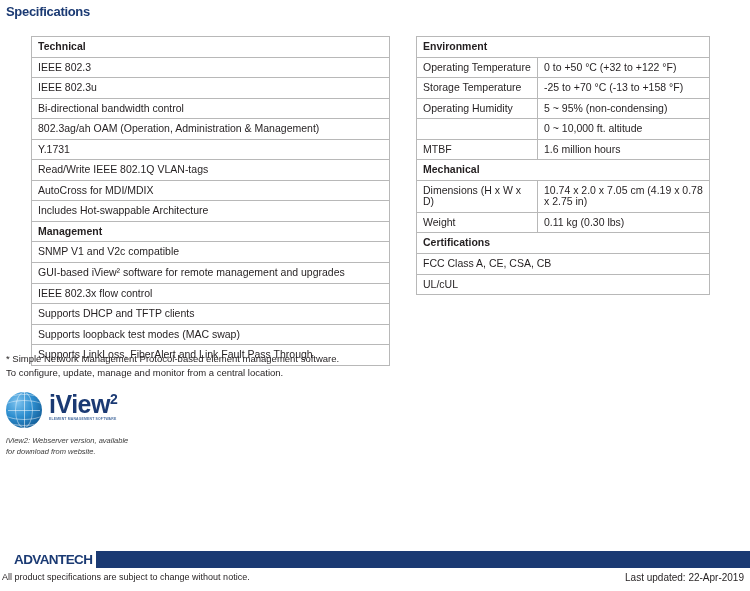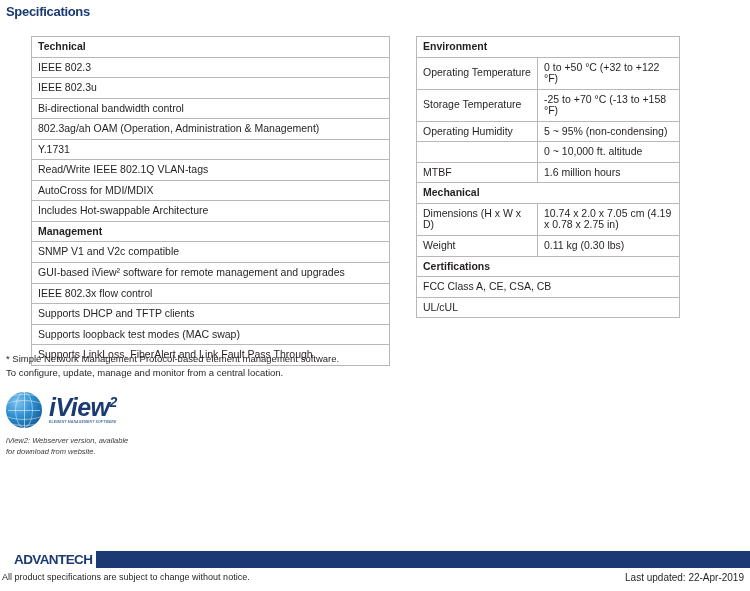--- a/index.html
+++ b/index.html
@@ -25,21 +25,21 @@
   }
   .col-left {
     position: absolute;
     left: 6px; top: 36px;
     width: 359px;
     margin-left: 25px;
   }
   .col-right {
     position: absolute;
     left: 416px; top: 36px;
-    width: 264px;
+    width: 294px;
   }
   table.spec {
     width: 100%;
     border-collapse: collapse;
     font-size: 10.5px;
     line-height: 1.1;
   }
   table.spec td {
     border: 1px solid #b8b8b8;
     padding: 4px 5px 4px 6px;
@@ -58,22 +58,21 @@
     line-height: 1.45;
     color: #231f20;
   }
   .iview-block {
     position: absolute;
     left: 6px; top: 392px;
     width: 230px;
   }
   .iview-row {
     display: flex;
-    align-items: center;
-    font-style: italic;
+    align-items: flex-start;
   }
   .globe {
     width: 36px; height: 36px;
     border-radius: 50%;
     background: radial-gradient(circle at 32% 28%, #7fc3ef 0%, #2e8fd0 42%, #15619c 78%, #0d4878 100%);
     position: relative;
     overflow: hidden;
     flex: 0 0 auto;
   }
   .globe:before {

